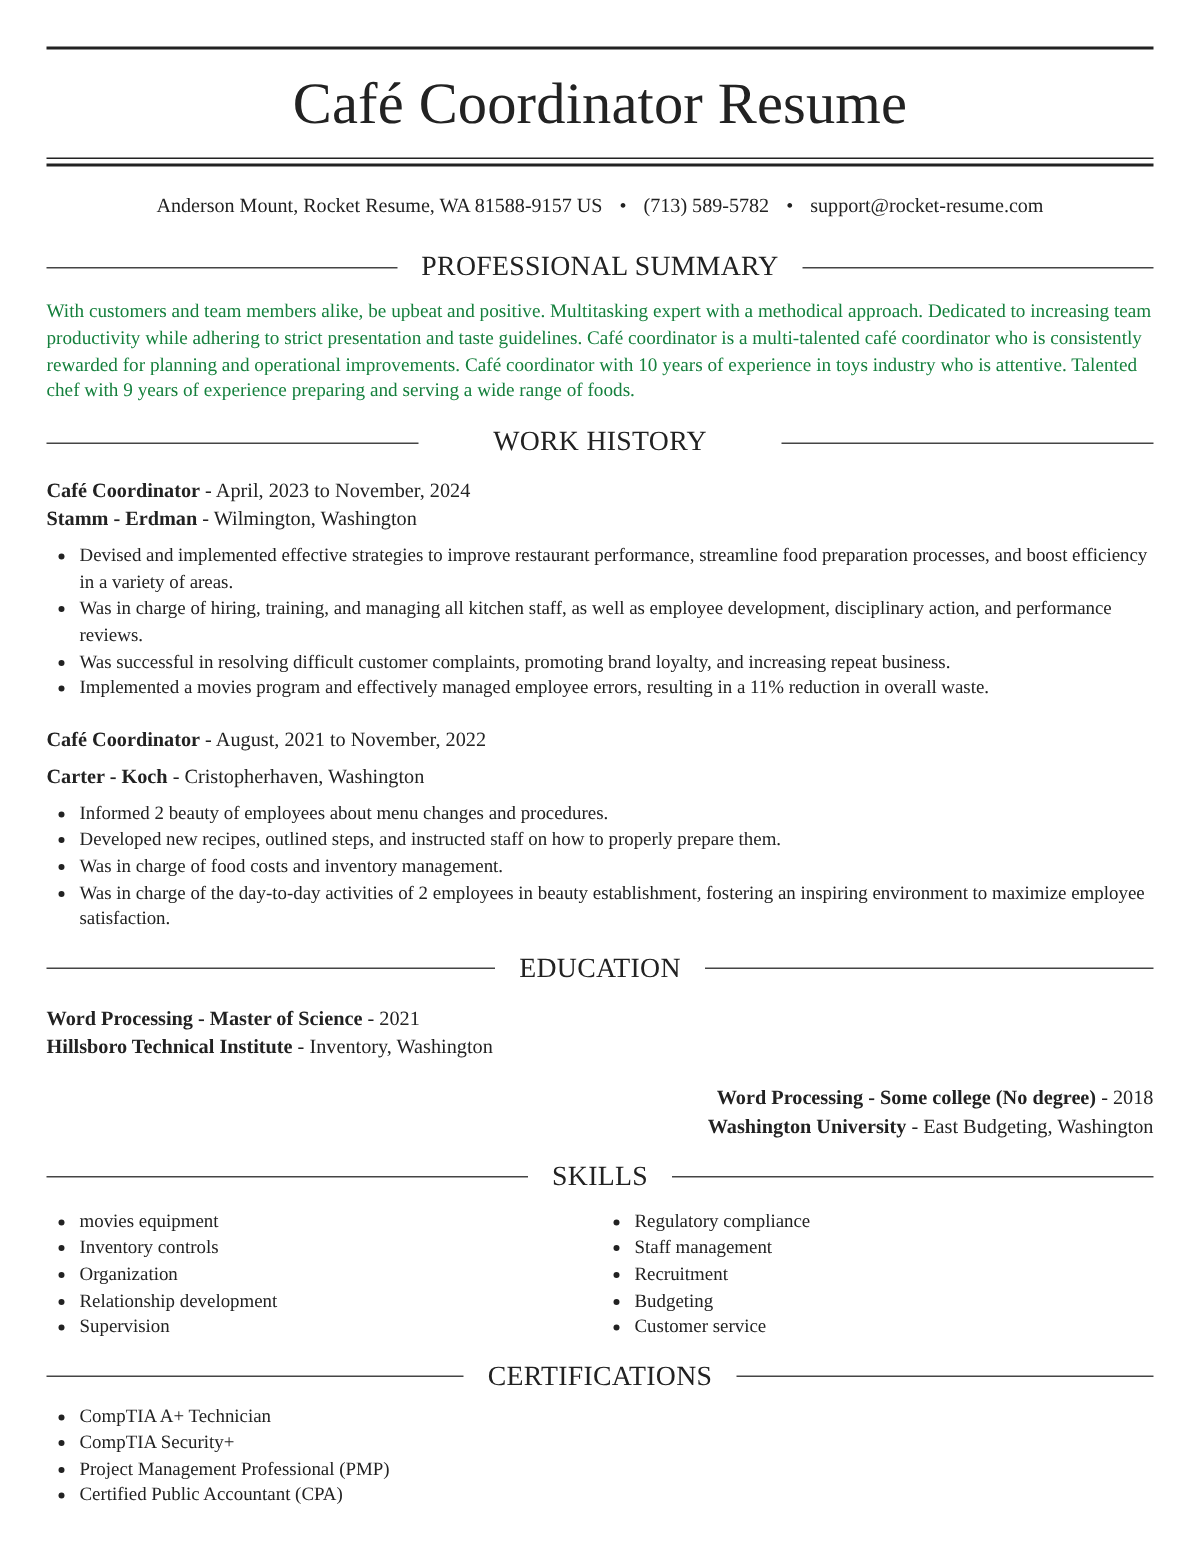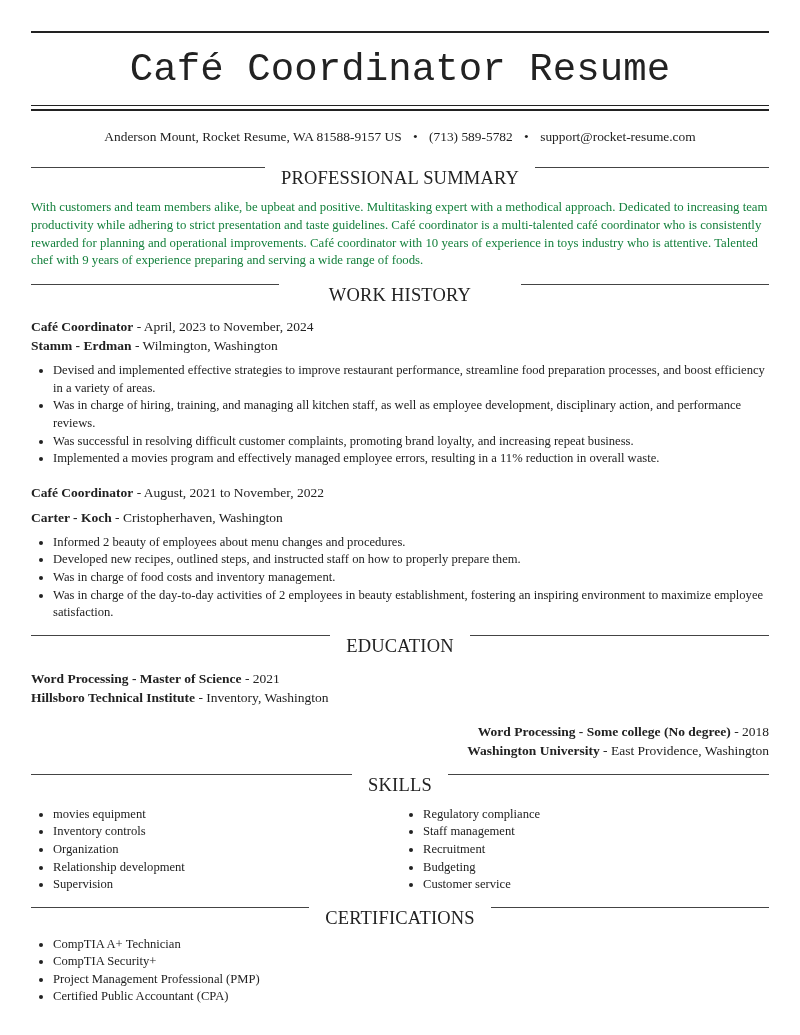--- a/index.html
+++ b/index.html
@@ -25,42 +25,41 @@
       background: #222;
     }
     .title {
       text-align: center;
       font-size: 39px;
       line-height: 44px;
       margin: 15px 0 0 0;
       font-weight: normal;
       color: #222;
       letter-spacing: 0.1px;
-      font-family: Liberation Mono, monospace;
     }
     .rule-double {
       margin-top: 13px;
       border-top: 1px solid #222;
       height: 3px;
       border-bottom: 2px solid #222;
     }
     .contact {
       text-align: center;
       font-size: 13.4px;
       margin-top: 17px;
       line-height: 18px;
       color: #222;
     }
     .contact .sep {
       display: inline-block;
       margin: 0 8px;
     }
     .section-head {
       display: flex;
-      align-items: flex-start;
+      align-items: center;
       margin-top: 20px;
     }
     .section-head .line {
       flex: 1;
       height: 1px;
       background: #444;
     }
     .section-head .label {
       font-size: 18.5px;
       padding: 0 16px;
@@ -191,21 +190,21 @@
     <div class="job-line">
       <b>Hillsboro Technical Institute</b><span> - Inventory, Washington</span>
     </div>
   </div>
 
   <div class="edu">
     <div class="job-line">
       <b>Word Processing - Some college (No degree)</b><span> - 2018</span>
     </div>
     <div class="job-line">
-      <b>Washington University</b><span> - East Providence, Washington</span>
+      <b>Washington University</b><span> - East Budgeting, Washington</span>
     </div>
   </div>
 
   <div class="section-head" style="margin-top:14px;">
     <div class="line"></div>
     <div class="label">SKILLS</div>
     <div class="line"></div>
   </div>
 
   <div class="skills">

